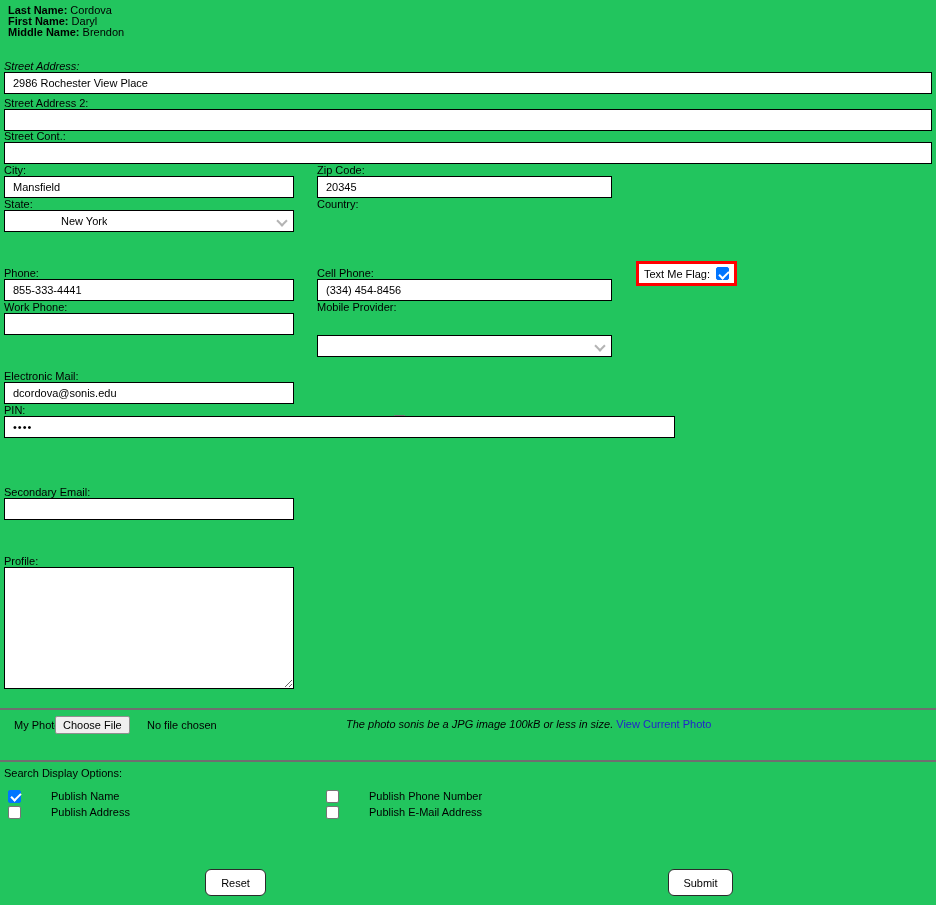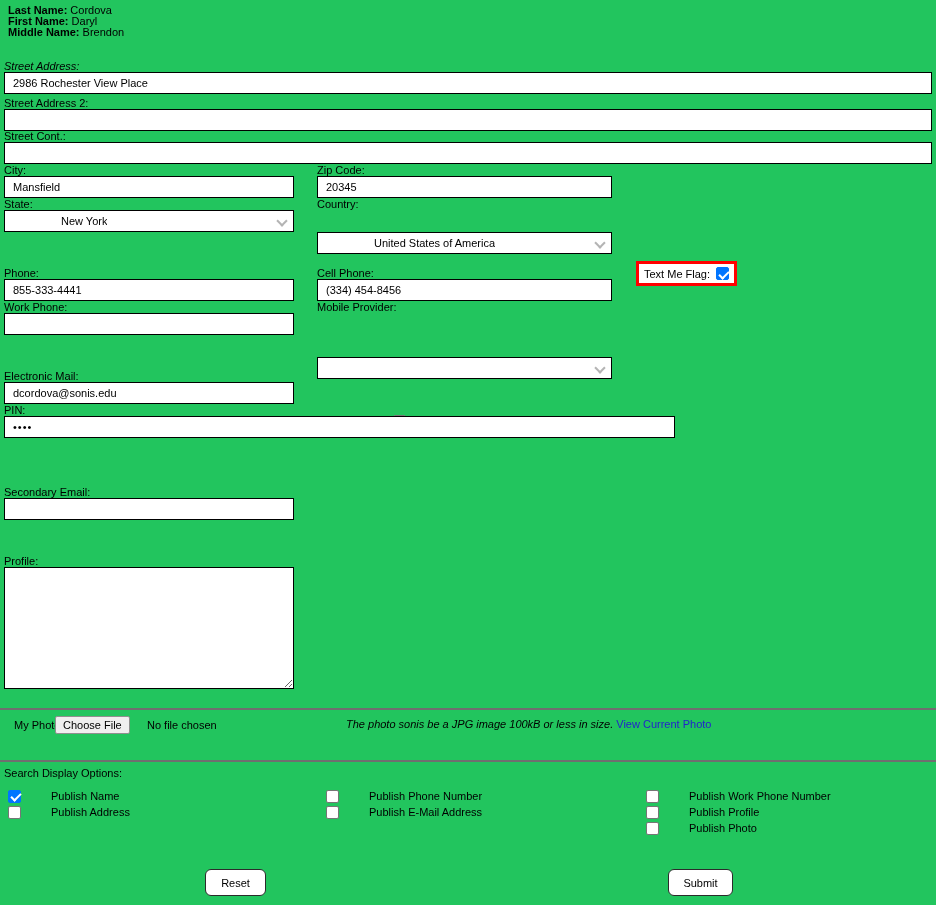--- a/index.html
+++ b/index.html
@@ -99,24 +99,20 @@
   <input class="abs txt w-left" style="left: 4px; top: 176px;" value="Mansfield">
   <div class="abs lbl" style="left:317px; top:164px;">Zip Code:</div>
   <input class="abs txt w-right" style="left: 317px; top: 176px;" value="20345">
 
   <div class="abs lbl" style="left:4px; top:198px;">State:</div>
   <div class="abs selectbox w-left" style="left:4px; top:210px;">
     <span class="sel-text">New York</span>
     <span class="chev"></span>
   </div>
   <div class="abs lbl" style="left:317px; top:198px;">Country:</div>
-  <div class="abs selectbox w-right" style="left:317px; top:210px;">
-    <span class="sel-text">United States of America</span>
-    <span class="chev"></span>
-  </div>
 
   <div class="abs lbl" style="left:4px; top:267px;">Phone:</div>
   <input class="abs txt w-left" style="left: 4px; top: 279px;" value="855-333-4441">
   <div class="abs lbl" style="left:317px; top:267px;">Cell Phone:</div>
   <input class="abs txt w-right" style="left: 317px; top: 279px;" value="(334) 454-8456">
 
   <div class="abs redbox" style="left:636px; top:261px;">
     <span class="lbl">Text Me Flag:</span>
     <span class="cb checked"></span>
   </div>
@@ -173,31 +169,17 @@
     <div class="opt-row">
       <span class="cb"></span>
       <span class="opt-label">Publish Phone Number</span>
     </div>
     <div class="opt-row">
       <span class="cb"></span>
       <span class="opt-label">Publish E-Mail Address</span>
     </div>
   </div>
 
-  <div class="abs" style="left:646px; top:788px;">
-    <div class="opt-row">
-      <span class="cb"></span>
-      <span class="opt-label">Publish Work Phone Number</span>
-    </div>
-    <div class="opt-row">
-      <span class="cb"></span>
-      <span class="opt-label">Publish Profile</span>
-    </div>
-    <div class="opt-row">
-      <span class="cb"></span>
-      <span class="opt-label">Publish Photo</span>
-    </div>
-  </div>
 
   <button class="abs form-btn btn-reset" style="left:205px; top:869px;">Reset</button>
   <button class="abs form-btn btn-submit" style="left:668px; top:869px;">Submit</button>
 
 </div>
 
 </body></html>

